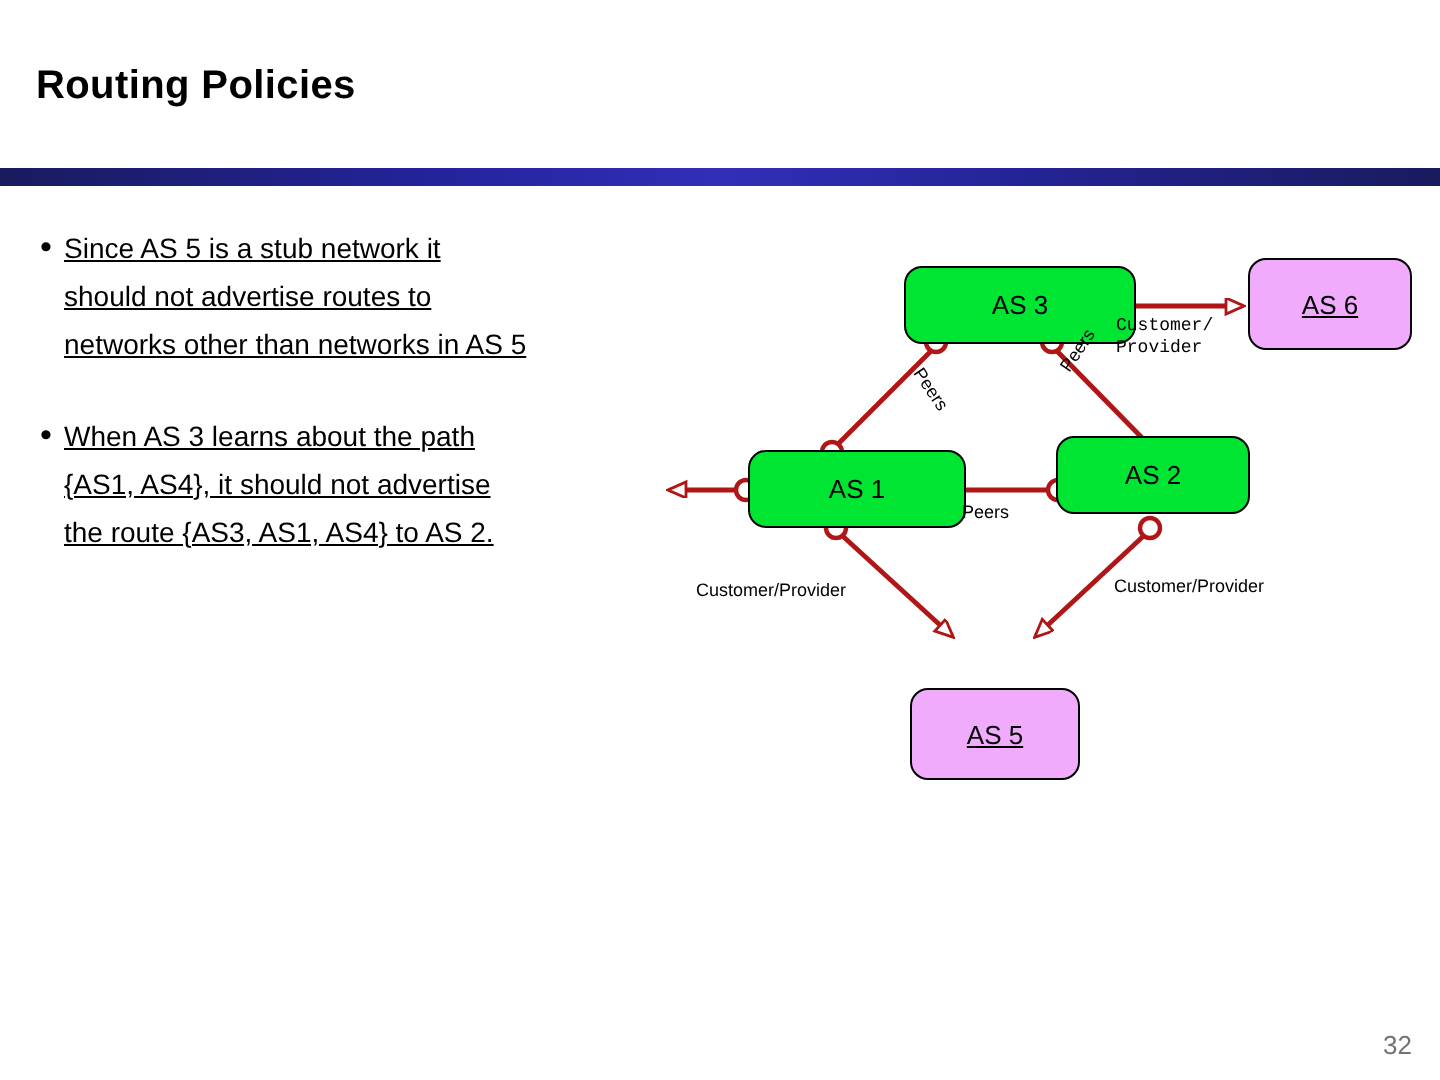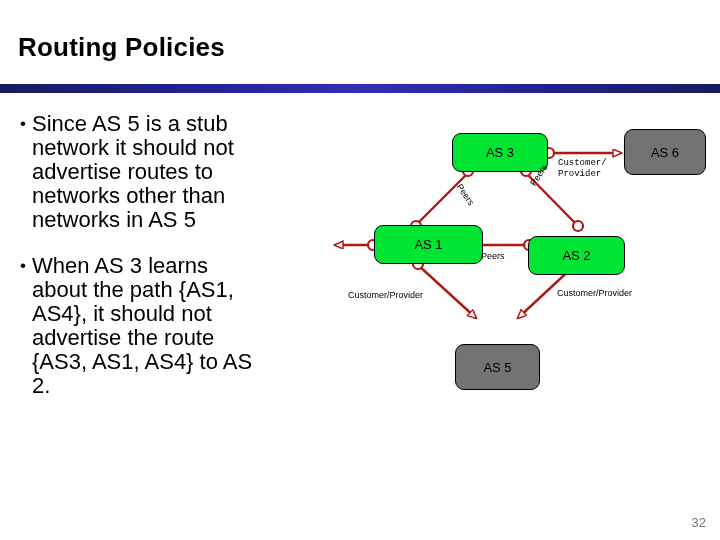--- a/index.html
+++ b/index.html
@@ -14,21 +14,21 @@
     overflow: hidden;
     font-family: "Liberation Sans", sans-serif;
     color: #000000;
   }
 
   
   #slide-title {
     position: absolute;
     left: 18px;
     top: 32px;
-    font-size: 26px;
+    font-size: 20px;
     font-weight: bold;
     letter-spacing: 0.2px;
     color: #000000;
     white-space: nowrap;
   }
 
   
   #title-rule {
     position: absolute;
     left: 0;
@@ -57,23 +57,24 @@
   }
   .bullet-dot {
     width: 18px;
     flex: 0 0 18px;
     font-size: 17px;
     line-height: 24px;
     text-align: center;
     color: #000;
   }
   .bullet-text {
-    font-size: 22px;
+    font-size: 14px;
     line-height: 24px;
     color: #000;
+    text-decoration: underline;
   }
 
   
   #as-diagram {
     position: absolute;
     left: 240px;
     top: 120px;
     width: 480px;
     height: 265px;
   }
@@ -91,21 +92,21 @@
     border-radius: 9px;
     display: flex;
     align-items: center;
     justify-content: center;
     font-size: 13px;
     color: #000000;
     font-family: "Liberation Sans", sans-serif;
     z-index: 3;
   }
   .as-node.green { background: #00e432; }
-  .as-node.yellow { background: #737373; }
+  .as-node.yellow { background: #f0abfc; text-decoration: underline; }
 
   
   .edge-label {
     position: absolute;
     font-size: 9px;
     line-height: 11px;
     color: #000000;
     white-space: nowrap;
     z-index: 4;
     font-family: "Liberation Sans", sans-serif;
@@ -171,34 +172,34 @@
       <circle cx="176" cy="106" r="5"></circle>
       <circle cx="338" cy="106" r="5"></circle>
       <circle cx="133" cy="125" r="5"></circle>
       <circle cx="231" cy="125" r="5"></circle>
       <circle cx="289" cy="125" r="5"></circle>
       <circle cx="178" cy="144" r="5"></circle>
       <circle cx="335" cy="144" r="5"></circle>
     </g>
   </svg>
 
-  <div class="as-node green" style="left:212px; top:13px; width:96px; height:39px;">
+  <div class="as-node green" style="left:212px; top:13px; width:116px; height:39px;">
     <span>AS 3</span>
   </div>
 
   <div class="as-node yellow" style="left:384px; top:9px; width:82px; height:46px;">
     <span>AS 6</span>
   </div>
 
 
   <div class="as-node green" style="left:134px; top:105px; width:109px; height:39px;">
     <span>AS 1</span>
   </div>
 
-  <div class="as-node green" style="left:288px; top:116px; width:97px; height:39px;">
+  <div class="as-node green" style="left:288px; top:98px; width:97px; height:39px;">
     <span>AS 2</span>
   </div>
 
   <div class="as-node yellow" style="left:215px; top:204px; width:85px; height:46px;margin-top:20px;">
     <span>AS 5</span>
   </div>
 
   <div class="edge-label wrap" style="left:318px; top:38px;font-family:Liberation Mono, monospace;">Customer/ Provider</div>
 
   <div class="edge-label rot-right" style="left:223px; top:62px;">Peers</div>

